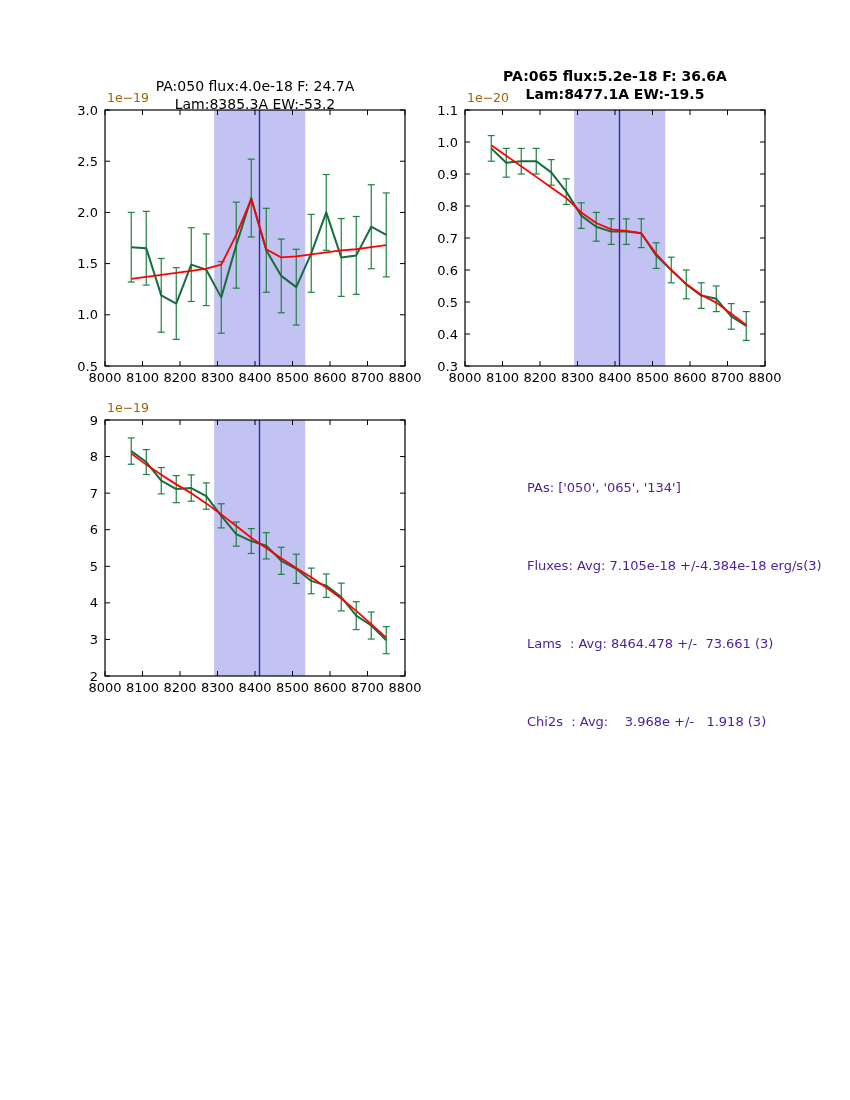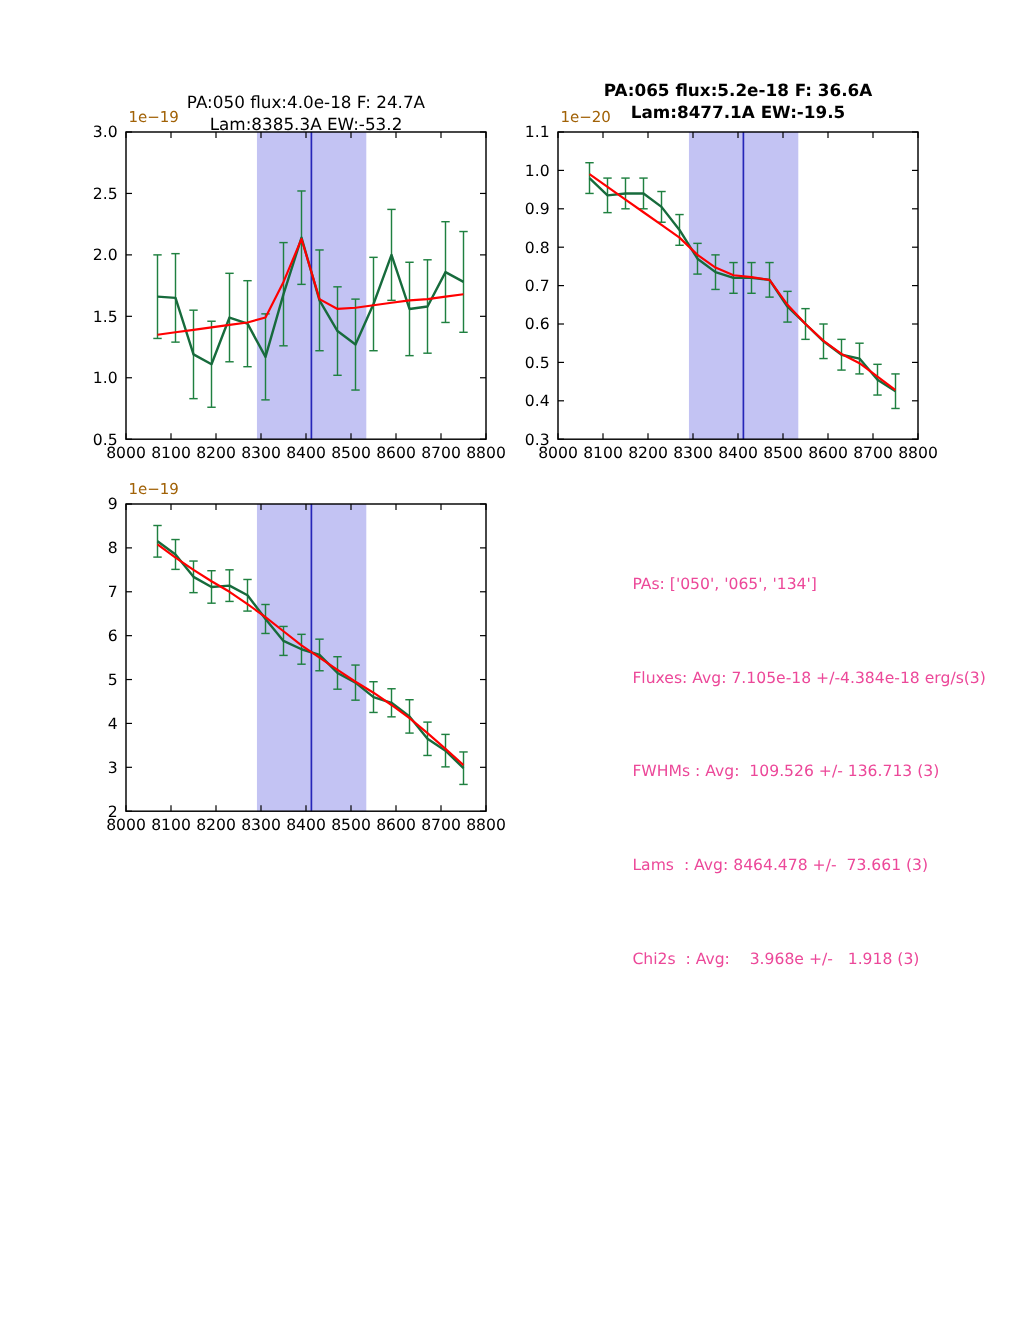--- a/index.html
+++ b/index.html
@@ -11,21 +11,21 @@
   .t3{left:105px;top:377px;}
   .offset-label{position:absolute;font-size:12.5px;color:#a16207;}
   .o1{left:107px;top:90px;}
   .o2{left:467px;top:90px;}
   .o3{left:107px;top:400px;}
   svg.plot{position:absolute;overflow:visible;}
   .p1{left:50px;top:100px;}
   .p2{left:410px;top:100px;}
   .p3{left:50px;top:410px;}
   .tick{font:13px "DejaVu Sans","Liberation Sans",sans-serif;fill:#000;}
-  .stats{position:absolute;left:527px;top:423px;font-size:13px;line-height:26px;white-space:pre;color:#ec4899;}
+  .stats{position:absolute;left:527px;top:423px;font-size:13px;line-height:26px;white-space:pre;color:#4c1d95;}
 </style>
 </head>
 <body>
 
 <div class="page">
 
   <div class="plot-title t1">
     <div>PA:050 flux:4.0e-18 F: 24.7A</div>
     <div>Lam:8385.3A EW:-53.2</div>
   </div>
@@ -380,18 +380,17 @@
         <text x="48" y="51.07142857142857" text-anchor="end" class="tick">8</text>
         <line x1="55" x2="60" y1="10" y2="10" stroke="#000000"></line>
         <line x1="355" x2="350" y1="10" y2="10" stroke="#000000"></line>
         <text x="48" y="14.5" text-anchor="end" class="tick">9</text>
       </g>
     </svg>
 
   <div class="stats">
     <div>PAs: ['050', '065', '134']</div>
     <div>Fluxes: Avg: 7.105e-18 +/-4.384e-18 erg/s(3)</div>
-    <div>FWHMs : Avg:  109.526 +/- 136.713 (3)</div>
     <div>Lams  : Avg: 8464.478 +/-  73.661 (3)</div>
     <div>Chi2s  : Avg:    3.968e +/-   1.918 (3)</div>
   </div>
 
 </div>
 
 </body></html>

